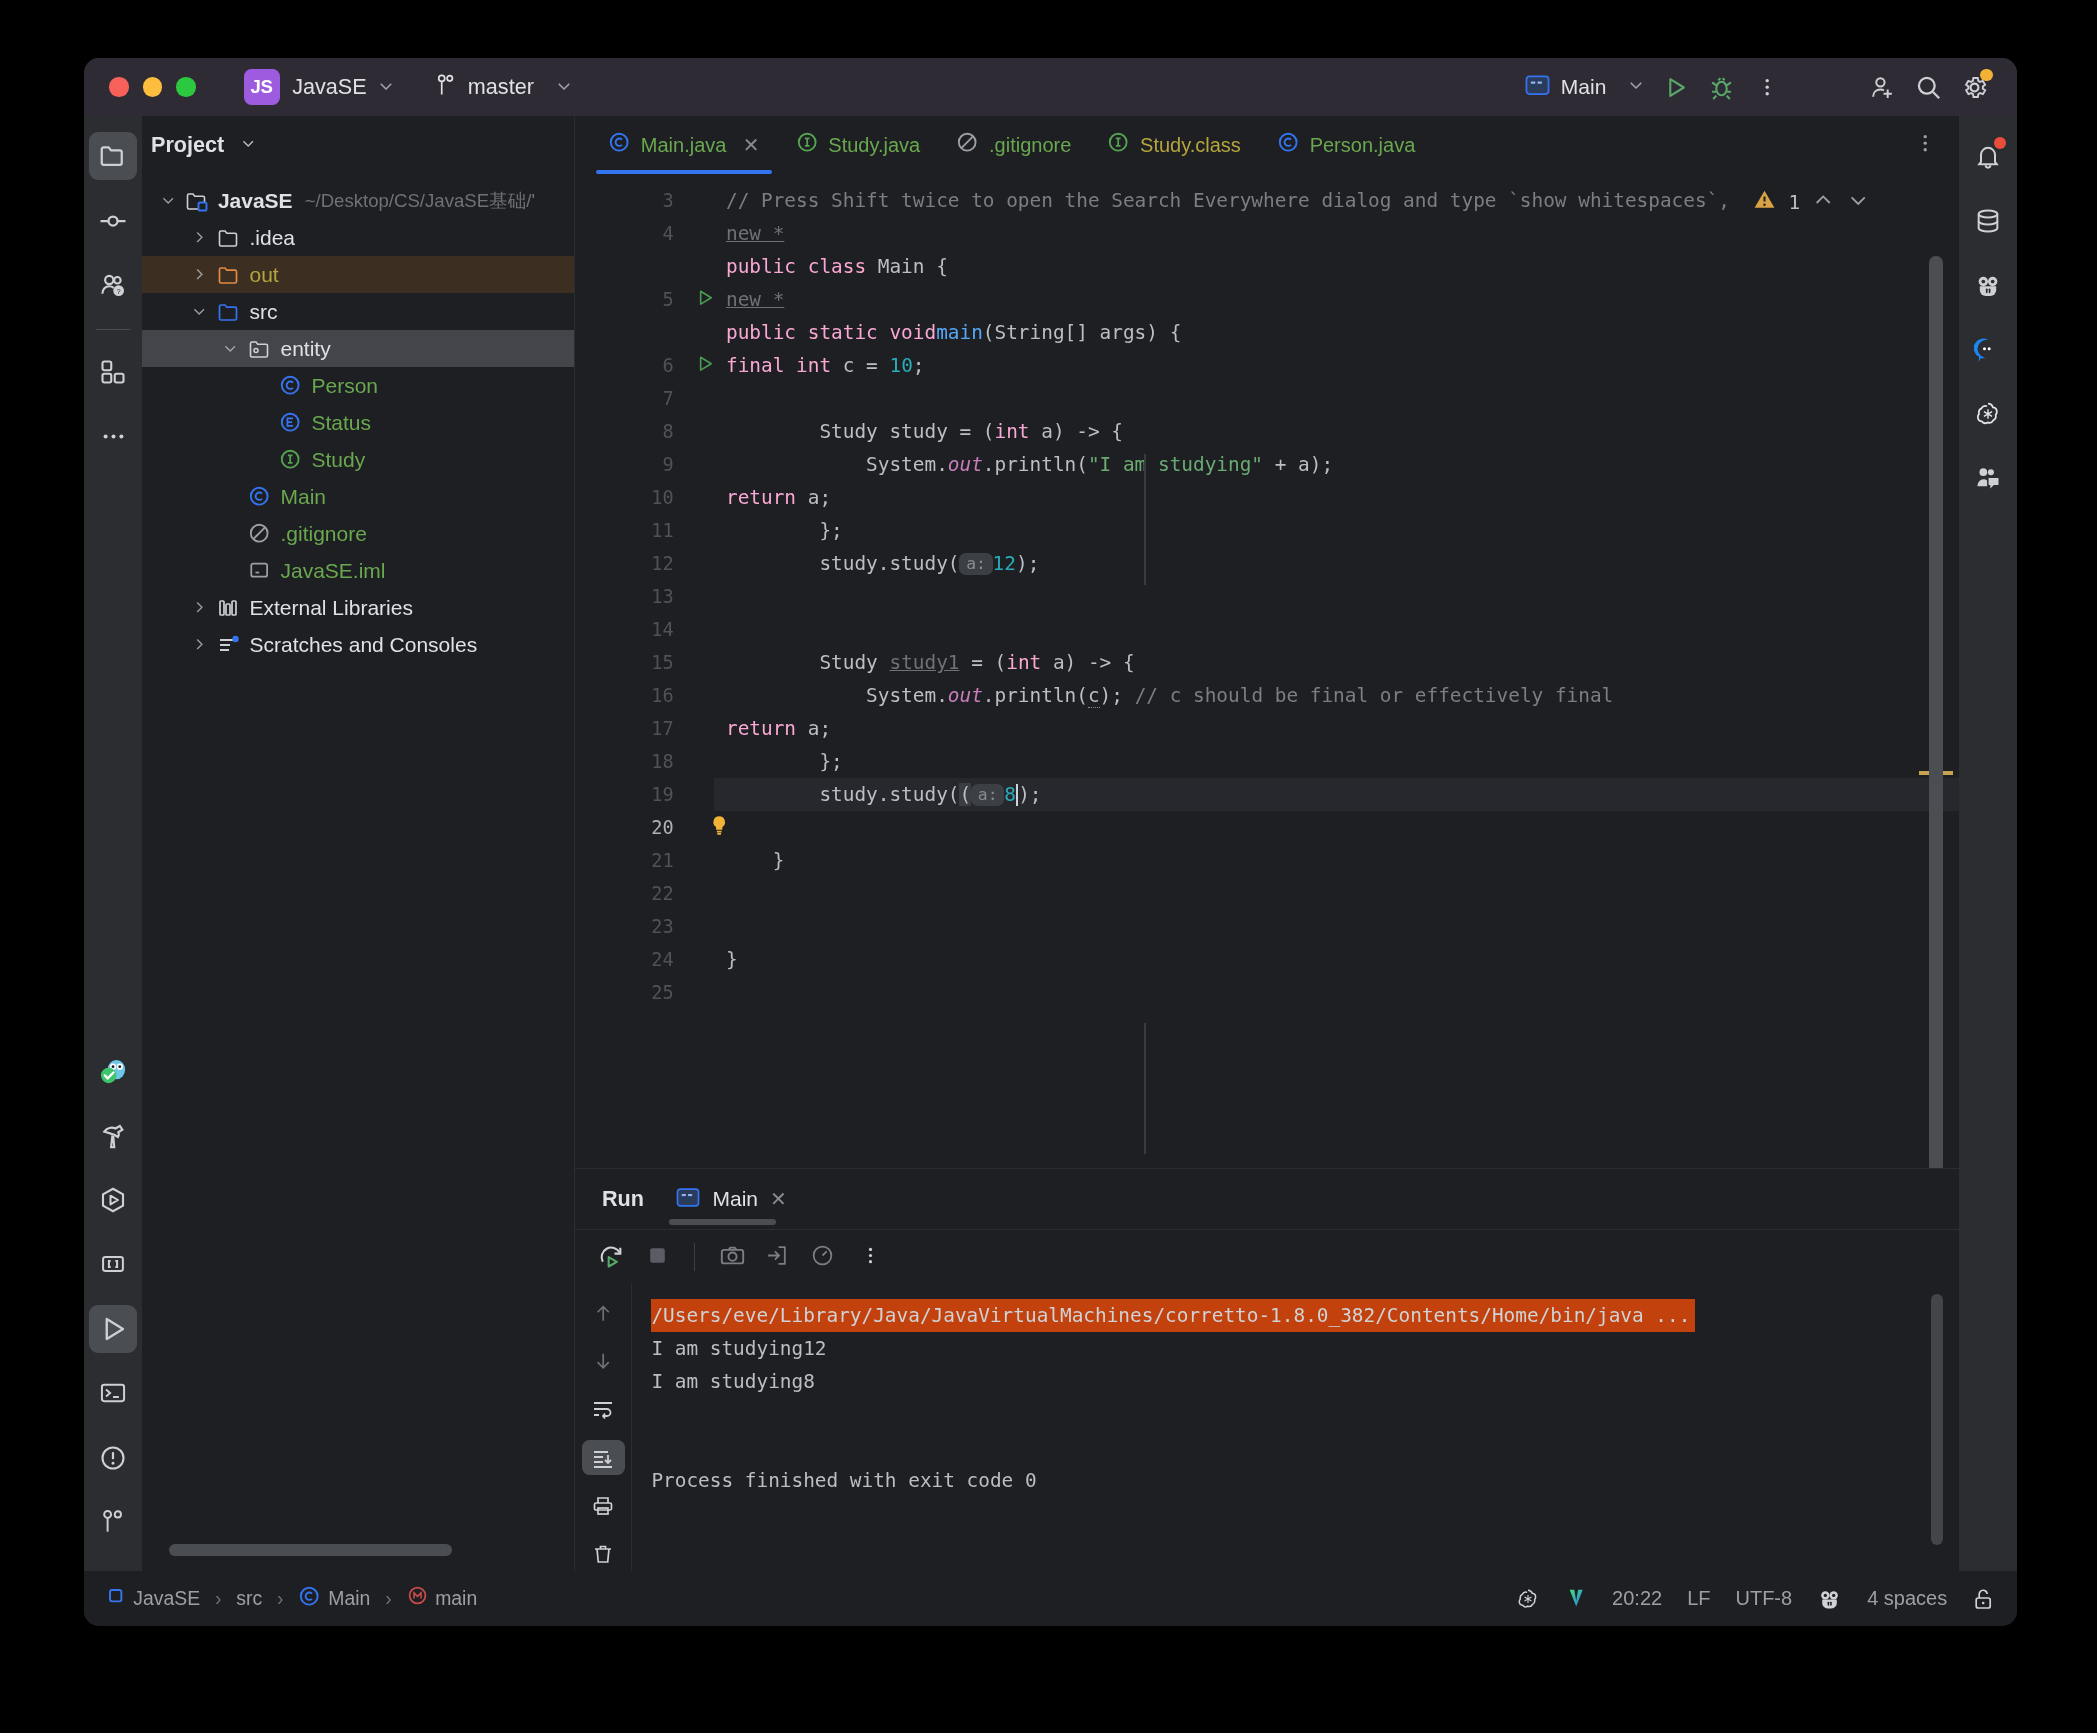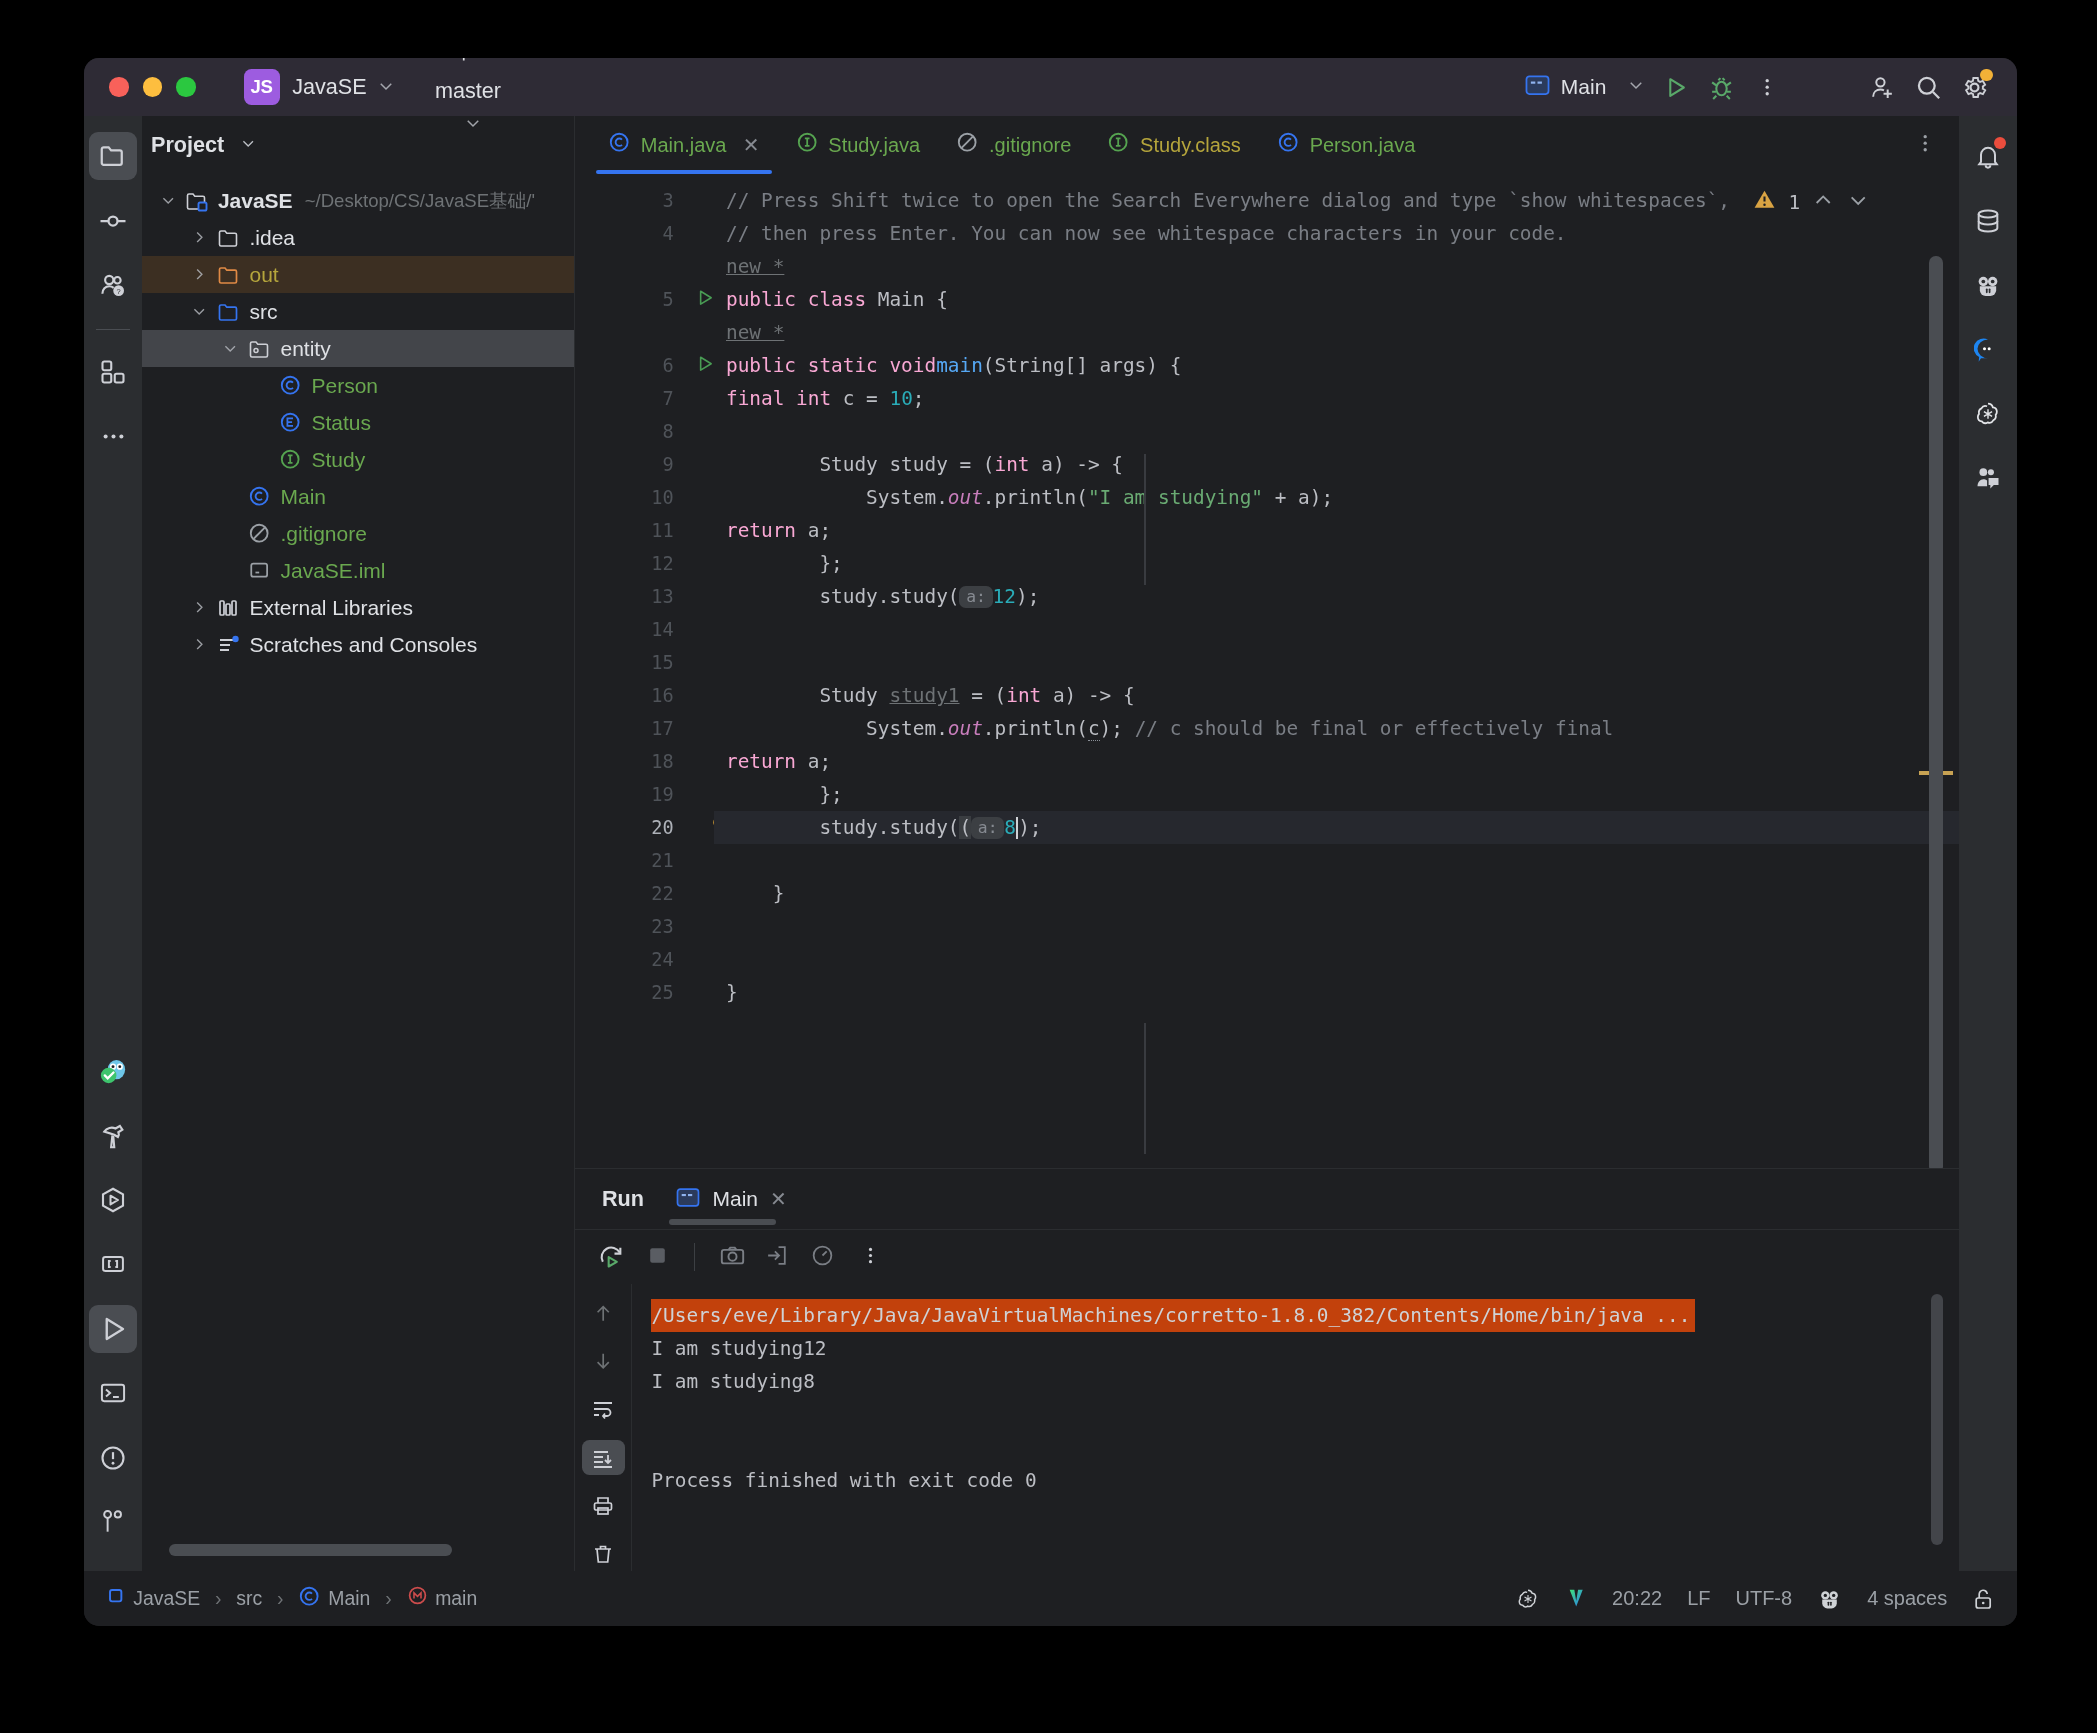--- a/index.html
+++ b/index.html
@@ -24,21 +24,21 @@
   .lights { display:flex; gap:14px; align-items:center; margin-left:6px; }
   .light { width:19.4px; height:19.4px; border-radius:50%; }
   .l-red{background:#f8615a;} .l-yel{background:#fdbe3f;} .l-grn{background:#2bc840;}
   .proj-badge {
     width:36px; height:36px; border-radius:7.5px; background:#9d5ce0;
     color:#fff; font-size:18.6px; font-weight:700; display:flex;
     align-items:center; justify-content:center; margin-left:48px; letter-spacing:-0.4px;
   }
   .proj-name { color:#dfe1e5; font-size:21.6px; margin-left:12.7px; }
   .chev { margin-left:10.4px; opacity:.85; }
-  .branch { display:flex; align-items:center; margin-left:40px; gap:10.4px;flex-direction:column; }
+  .branch { display:flex; align-items:center; margin-left:40px; gap:10.4px; }
   .branch-name { color:#dfe1e5; font-size:21.6px; }
   .tb-right { position:absolute; right:19.4px; top:0; height:58px; display:flex; align-items:center; gap:0; }
   .runcfg { display:flex; align-items:center; gap:10.4px; padding:0 7.5px; }
   .runcfg-name { color:#dfe1e5; font-size:21px; }
   .tb-icon { width:46px; height:46px; display:flex; align-items:center; justify-content:center; border-radius:6.7px; }
   .tb-gap { width:69px; }
 
   
   .body { flex:1; display:flex; min-height:0; }
 
@@ -581,21 +581,20 @@
             <div class="gl">22</div>
             <div class="gl">23</div>
             <div class="gl">24</div>
             <div class="gl">25</div>
           </div>
         <div class="gutter-strip"></div>
         <div class="code" id="code">
           <div class="indent-guide" style="left:430px; top:280px; height:131px;"></div>
           <div class="indent-guide" style="left:430px; top:849px; height:131px;"></div>
         <div class="cl"><span class="cmt">// Press Shift twice to open the Search Everywhere dialog and type `show whitespaces`,</span></div>
-            <div class="cl"><span class="cmt">// then press Enter. You can now see whitespace characters in your code.</span></div>
             <div class="cl"><span class="dim">new *</span></div>
             <div class="cl"><span class="kw">public class</span> Main {</div>
             <div class="cl">    <span class="dim">new *</span></div>
             <div class="cl">    <span class="kw">public static void</span> <span class="meth">main</span>(String[] args) {</div>
             <div class="cl">        <span class="kw">final int</span> c = <span class="num">10</span>;</div>
             <div class="cl"></div>
             <div class="cl">        Study study = (<span class="kw">int</span> a) -&gt; {</div>
             <div class="cl">            System.<span class="stat">out</span>.println(<span class="str">"I am studying"</span> + a);</div>
             <div class="cl">            <span class="kw">return</span> a;</div>
             <div class="cl">        };</div>

